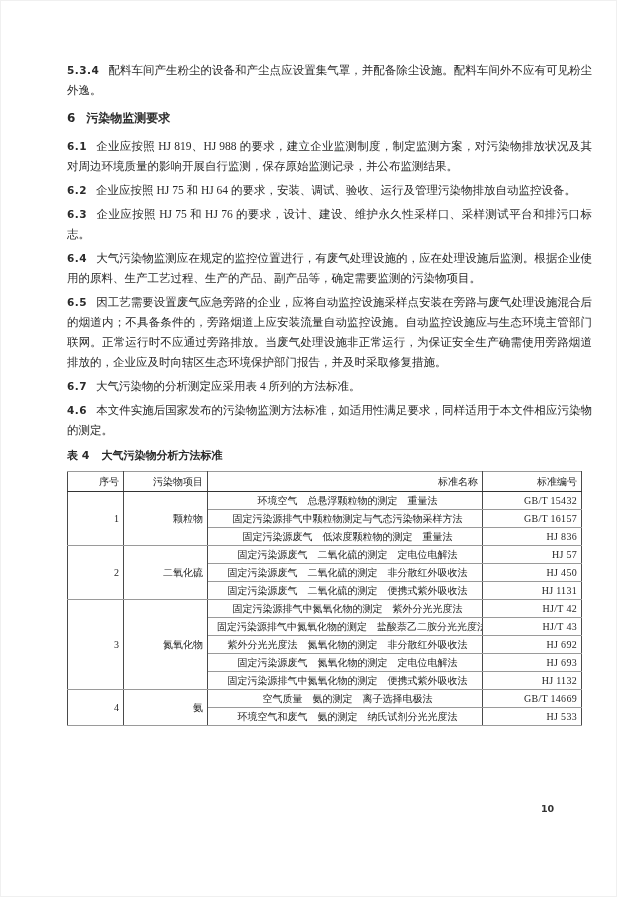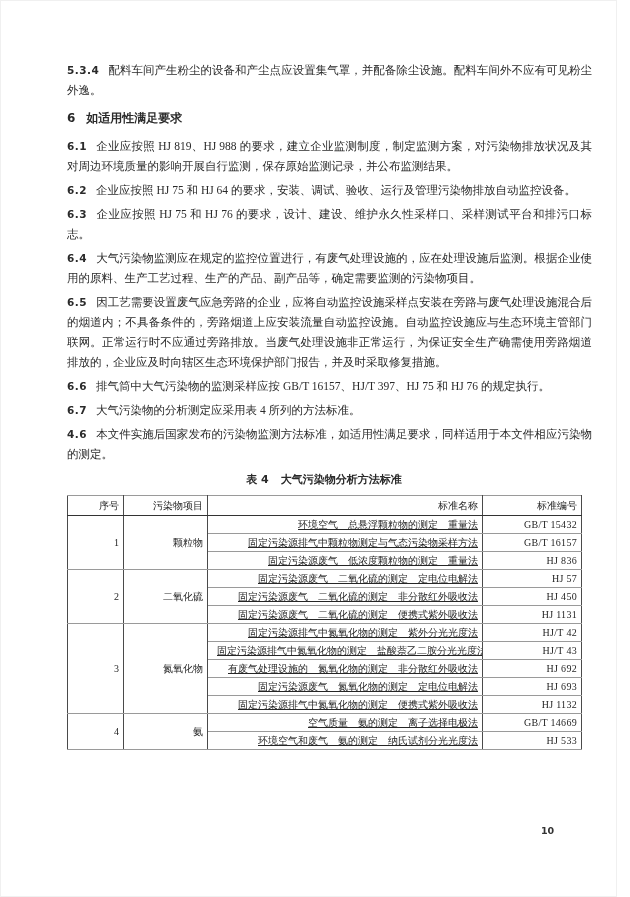--- a/index.html
+++ b/index.html
@@ -31,21 +31,20 @@
   .sec-heading {
     font-family: "DejaVu Sans", "Liberation Sans", sans-serif;
     font-weight: 700;
     font-size: 12px;
     line-height: 20px;
     margin: 8px 0 8px 0;
   }
   .sec-heading .hnum { margin-right: 11px; }
   .tbl-caption {
     width: 514px;
-    text-align: center;
     font-family: "DejaVu Sans", "Liberation Sans", sans-serif;
     font-weight: 700;
     font-size: 11px;
     line-height: 20px;
     margin: 6px 0 5px 0;
   }
   .tbl-caption .cap-label { margin-right: 12px; }
   table.std {
     width: 514px;
     border-collapse: collapse;
@@ -62,47 +61,46 @@
     padding: 0 4px;
     text-align: right;
     vertical-align: middle;
     height: 18px;
     font-weight: 400;
     overflow: hidden;
     white-space: nowrap;
   }
   table.std thead th { height: 20px; border-bottom: 1.5px solid #333333; }
   table.std tr.gstart td { border-top: 1.5px solid #333333; }
-  table.std td.name { text-align: right; padding-left: 9px; text-decoration: underline; }
+  table.std td.name { text-align: center; padding-left: 9px; }
   table.std td.code { letter-spacing: 0.3px; }
   .page-number {
     position: absolute;
-    top: 825px; left: 541px;
+    top: 803px; left: 541px;
     font-family: "DejaVu Sans", "Liberation Sans", sans-serif;
     font-weight: 700;
     font-size: 9.5px;
     color: #333333;
   }
 </style>
 </head>
 <body>
 
 <div class="page">
   <div class="content">
 
     <p class="clause"><b class="cnum">5.3.4</b><span>配料车间产生粉尘的设备和产尘点应设置集气罩，并配备除尘设施。配料车间外不应有可见粉尘外逸。</span></p>
 
-    <h2 class="sec-heading"><span class="hnum">6</span><span>如适用性满足要求</span></h2>
+    <h2 class="sec-heading"><span class="hnum">6</span><span>污染物监测要求</span></h2>
 
     <p class="clause"><b class="cnum">6.1</b><span>企业应按照 HJ 819、HJ 988 的要求，建立企业监测制度，制定监测方案，对污染物排放状况及其对周边环境质量的影响开展自行监测，保存原始监测记录，并公布监测结果。</span></p>
     <p class="clause"><b class="cnum">6.2</b><span>企业应按照 HJ 75 和 HJ 64 的要求，安装、调试、验收、运行及管理污染物排放自动监控设备。</span></p>
     <p class="clause"><b class="cnum">6.3</b><span>企业应按照 HJ 75 和 HJ 76 的要求，设计、建设、维护永久性采样口、采样测试平台和排污口标志。</span></p>
     <p class="clause"><b class="cnum">6.4</b><span>大气污染物监测应在规定的监控位置进行，有废气处理设施的，应在处理设施后监测。根据企业使用的原料、生产工艺过程、生产的产品、副产品等，确定需要监测的污染物项目。</span></p>
     <p class="clause"><b class="cnum">6.5</b><span>因工艺需要设置废气应急旁路的企业，应将自动监控设施采样点安装在旁路与废气处理设施混合后的烟道内；不具备条件的，旁路烟道上应安装流量自动监控设施。自动监控设施应与生态环境主管部门联网。正常运行时不应通过旁路排放。当废气处理设施非正常运行，为保证安全生产确需使用旁路烟道排放的，企业应及时向辖区生态环境保护部门报告，并及时采取修复措施。</span></p>
-    <p class="clause"><b class="cnum">6.6</b><span>排气筒中大气污染物的监测采样应按 GB/T 16157、HJ/T 397、HJ 75 和 HJ 76 的规定执行。</span></p>
     <p class="clause"><b class="cnum">6.7</b><span>大气污染物的分析测定应采用表 4 所列的方法标准。</span></p>
     <p class="clause"><b class="cnum">4.6</b><span>本文件实施后国家发布的污染物监测方法标准，如适用性满足要求，同样适用于本文件相应污染物的测定。</span></p>
 
     <div class="tbl-caption"><span class="cap-label">表 4</span><span>大气污染物分析方法标准</span></div>
 
     <table class="std">
       <colgroup>
         <col style="width:56px">
           <col style="width:84px">
           <col style="width:275px">
@@ -151,21 +149,21 @@
           <td rowspan="5">3</td>
           <td rowspan="5">氮氧化物</td>
           <td class="name">固定污染源排气中氮氧化物的测定　紫外分光光度法</td>
           <td class="code">HJ/T 42</td>
         </tr>
         <tr>
           <td class="name">固定污染源排气中氮氧化物的测定　盐酸萘乙二胺分光光度法</td>
           <td class="code">HJ/T 43</td>
         </tr>
         <tr>
-          <td class="name">有废气处理设施的　氮氧化物的测定　非分散红外吸收法</td>
+          <td class="name">紫外分光光度法　氮氧化物的测定　非分散红外吸收法</td>
           <td class="code">HJ 692</td>
         </tr>
         <tr>
           <td class="name">固定污染源废气　氮氧化物的测定　定电位电解法</td>
           <td class="code">HJ 693</td>
         </tr>
         <tr>
           <td class="name">固定污染源排气中氮氧化物的测定　便携式紫外吸收法</td>
           <td class="code">HJ 1132</td>
         </tr>

